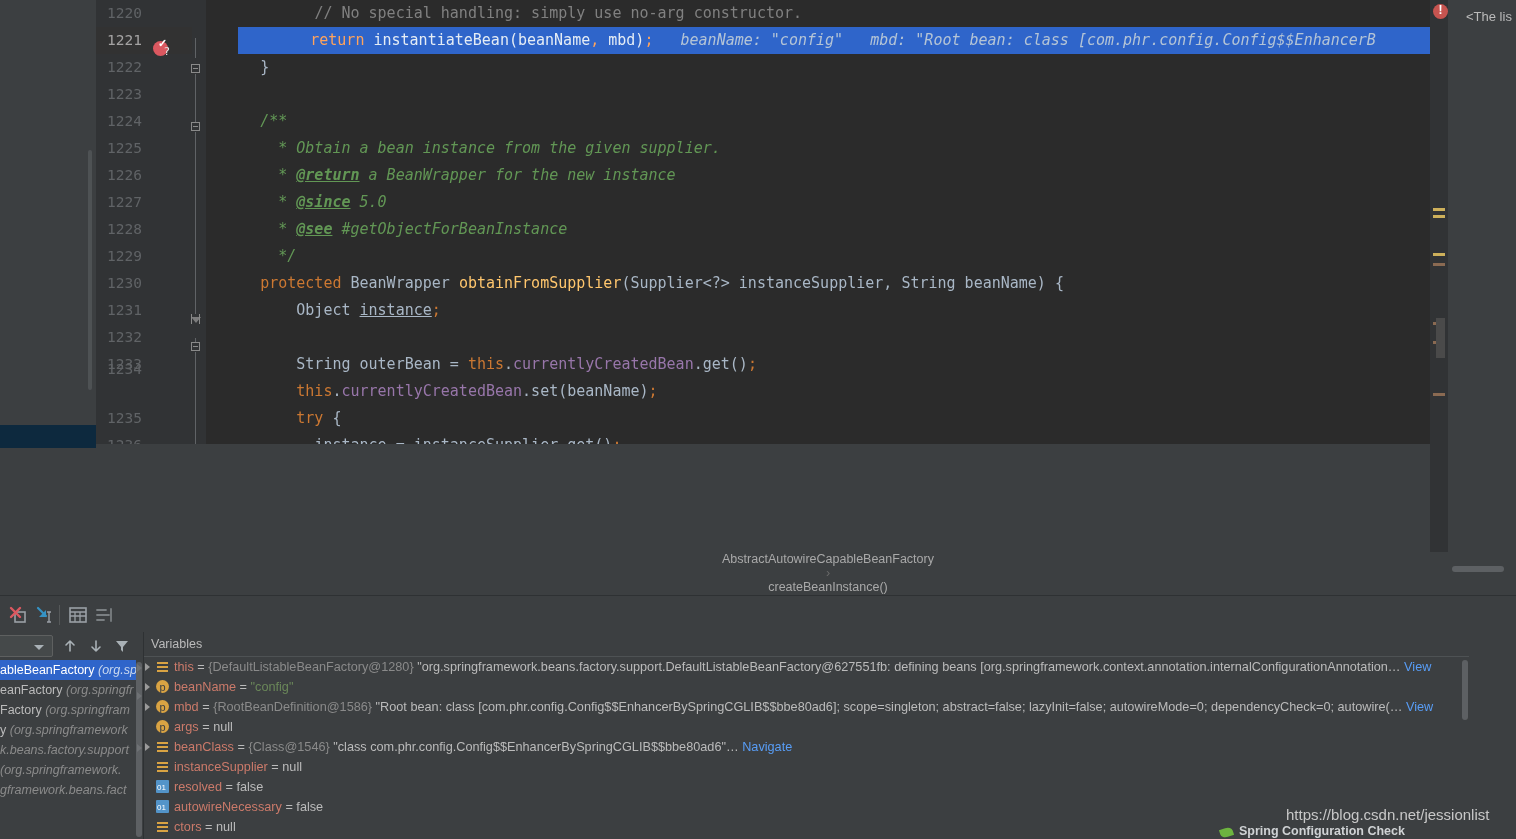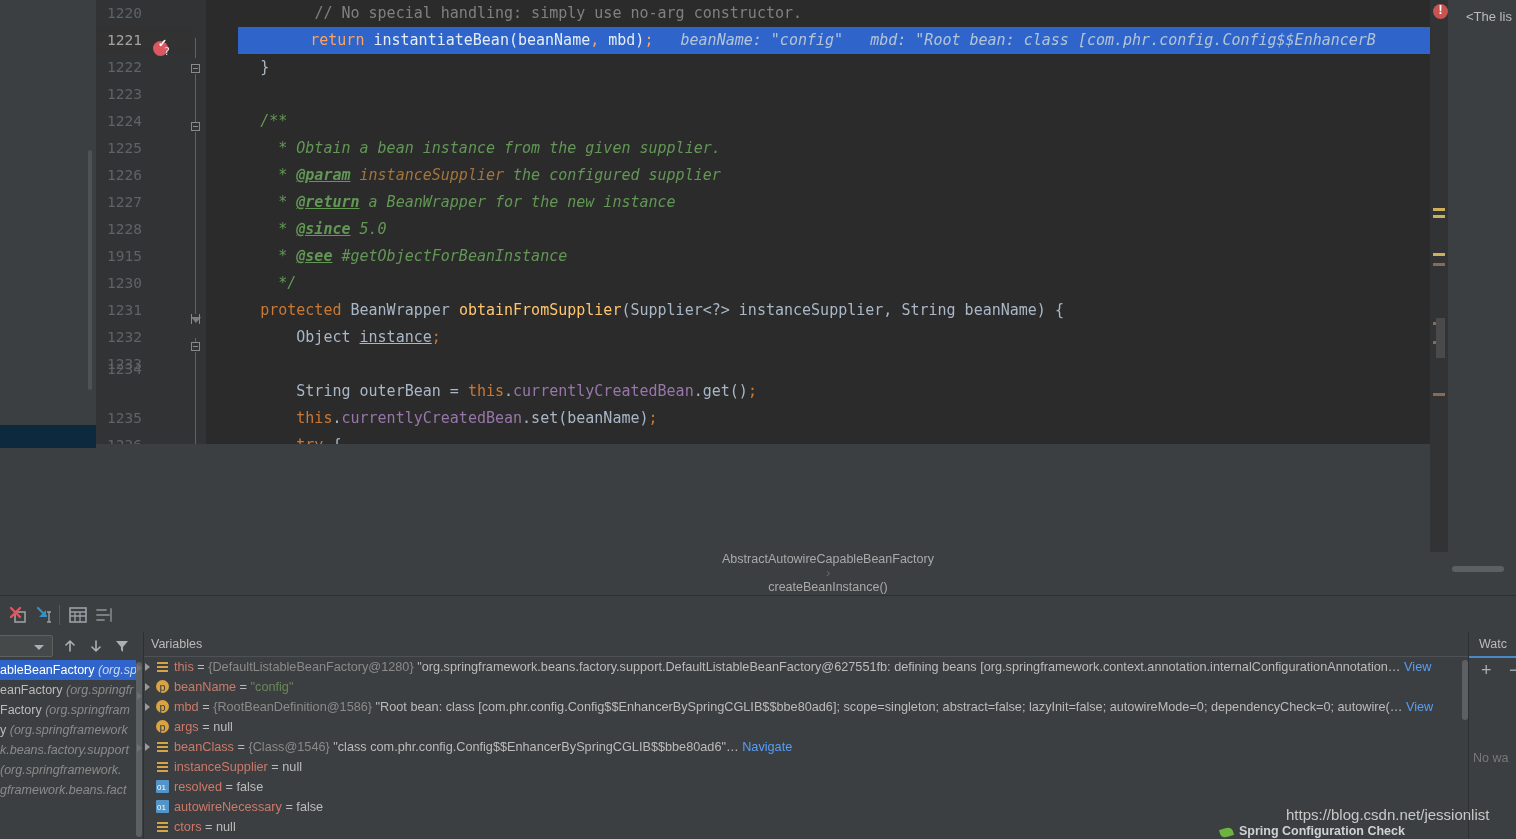--- a/index.html
+++ b/index.html
@@ -315,41 +315,40 @@
       <div id="gutter">
           <div class="gutter-line" style="top: 0px;">1220</div>
           <div class="gutter-line current" style="top: 27px;">1221</div>
           <div class="gutter-line" style="top: 54px;">1222</div>
           <div class="gutter-line" style="top: 81px;">1223</div>
           <div class="gutter-line" style="top: 108px;">1224</div>
           <div class="gutter-line" style="top: 135px;">1225</div>
           <div class="gutter-line" style="top: 162px;">1226</div>
           <div class="gutter-line" style="top: 189px;">1227</div>
           <div class="gutter-line" style="top: 216px;">1228</div>
-          <div class="gutter-line" style="top: 243px;">1915</div>
+          <div class="gutter-line" style="top: 243px;">1229</div>
           <div class="gutter-line" style="top: 270px;">1230</div>
           <div class="gutter-line" style="top: 297px;">1231</div>
           <div class="gutter-line" style="top: 324px;">1232</div>
           <div class="gutter-line" style="top: 351px;">1233</div>
           <div class="gutter-line" style="top: 356px;">1234</div>
           <div class="gutter-line" style="top: 405px;">1235</div>
           <div class="gutter-line" style="top: 432px;">1236</div>
           <div class="gutter-line" style="top: 459px;">1237</div>
           <div class="gutter-line" style="top: 486px;">1238</div>
           <div class="gutter-line" style="top: 513px;">1239</div>
         </div>
       <div id="fold-col"></div>
       <div id="code">
           <div class="code-line"><span>            </span><span class="cmt">// No special handling: simply use no-arg constructor.</span></div>
           <div class="code-line highlight"><span>        </span><span class="hl-kw">return </span><span class="hl-txt">instantiateBean</span><span class="hl-txt">(beanName</span><span class="hl-kw">,</span><span class="hl-txt"> mbd)</span><span class="hl-kw">;</span><span class="hl-hint">   beanName: "config"   mbd: "Root bean: class [com.phr.config.Config$$EnhancerB</span></div>
           <div class="code-line"><span>      </span><span class="punct">}</span></div>
           <div class="code-line"></div>
           <div class="code-line"><span>      </span><span class="doc">/**</span></div>
           <div class="code-line"><span>        </span><span class="doc">* Obtain a bean instance from the given supplier.</span></div>
-          <div class="code-line"><span>        </span><span class="doc">* </span><span class="doctag">@param</span><span class="docparam"> instanceSupplier</span><span class="doc"> the configured supplier</span></div>
           <div class="code-line"><span>        </span><span class="doc">* </span><span class="doctag">@return</span><span class="doc"> a BeanWrapper for the new instance</span></div>
           <div class="code-line"><span>        </span><span class="doc">* </span><span class="doctag">@since</span><span class="doc"> 5.0</span></div>
           <div class="code-line"><span>        </span><span class="doc">* </span><span class="doctag">@see</span><span class="doc"> #getObjectForBeanInstance</span></div>
           <div class="code-line"><span>        </span><span class="doc">*/</span></div>
           <div class="code-line"><span>      </span><span class="kw">protected </span><span class="typ">BeanWrapper </span><span class="mth">obtainFromSupplier</span><span class="punct">(Supplier&lt;?&gt; instanceSupplier, String beanName) {</span></div>
           <div class="code-line"><span>          </span><span class="typ">Object </span><span class="und">instance</span><span class="kw">;</span></div>
           <div class="code-line"></div>
           <div class="code-line"><span>          </span><span class="typ">String outerBean = </span><span class="kw">this</span><span class="punct">.</span><span class="fld">currentlyCreatedBean</span><span class="punct">.get()</span><span class="kw">;</span></div>
           <div class="code-line"><span>          </span><span class="kw">this</span><span class="punct">.</span><span class="fld">currentlyCreatedBean</span><span class="punct">.set(beanName)</span><span class="kw">;</span></div>
           <div class="code-line"><span>          </span><span class="kw">try</span><span class="punct"> {</span></div>
@@ -470,26 +469,20 @@
         <div class="var-row"><span class="var-icon icon-param"></span><span class="vname">args</span><span class="veq"> = </span><span class="vnull">null</span></div>
         <div class="var-row"><span class="expander"></span><span class="var-icon icon-obj"></span><span class="vname">beanClass</span><span class="veq"> = </span><span class="vref">{Class@1546} </span><span class="vstr">"class com.phr.config.Config$$EnhancerBySpringCGLIB$$bbe80ad6"…</span><span class="veq"> </span><span class="vlink">Navigate</span></div>
         <div class="var-row"><span class="var-icon icon-obj"></span><span class="vname">instanceSupplier</span><span class="veq"> = </span><span class="vnull">null</span></div>
         <div class="var-row"><span class="var-icon icon-prim"></span><span class="vname">resolved</span><span class="veq"> = </span><span class="vnull">false</span></div>
         <div class="var-row"><span class="var-icon icon-prim"></span><span class="vname">autowireNecessary</span><span class="veq"> = </span><span class="vnull">false</span></div>
         <div class="var-row"><span class="var-icon icon-obj"></span><span class="vname">ctors</span><span class="veq"> = </span><span class="vnull">null</span></div>
       </div>
     <div id="vars-vscroll-right"></div>
   </div>
 
-  <div id="watches-panel">
-    <div id="watches-title">Watc</div>
-    <div id="watch-add">+</div>
-    <div id="watch-rm">−</div>
-    <div id="watch-empty">No wa</div>
-  </div>
 
   <div id="watermark">https://blog.csdn.net/jessionlist</div>
   <div id="notification">
     <div id="notif-icon"></div>
     <div id="notif-text">Spring Configuration Check</div>
   </div>
 
 </div>
 
 </body></html>

